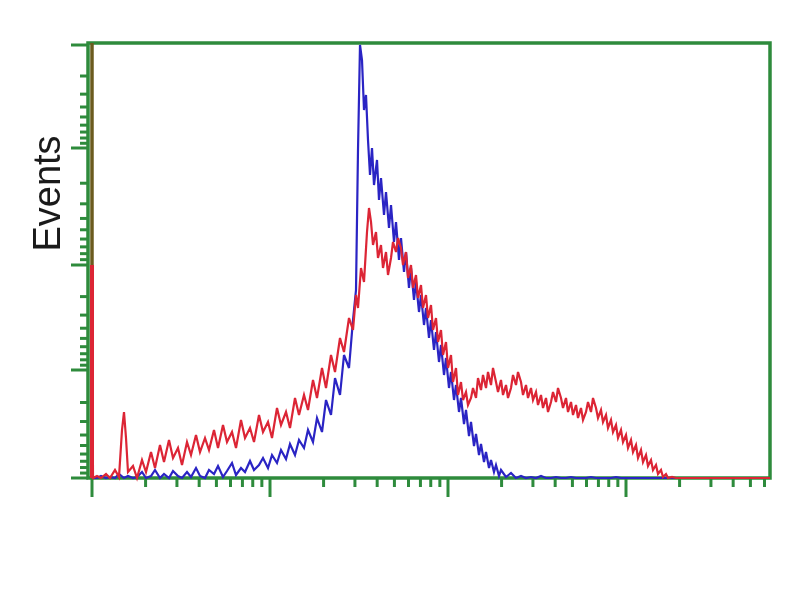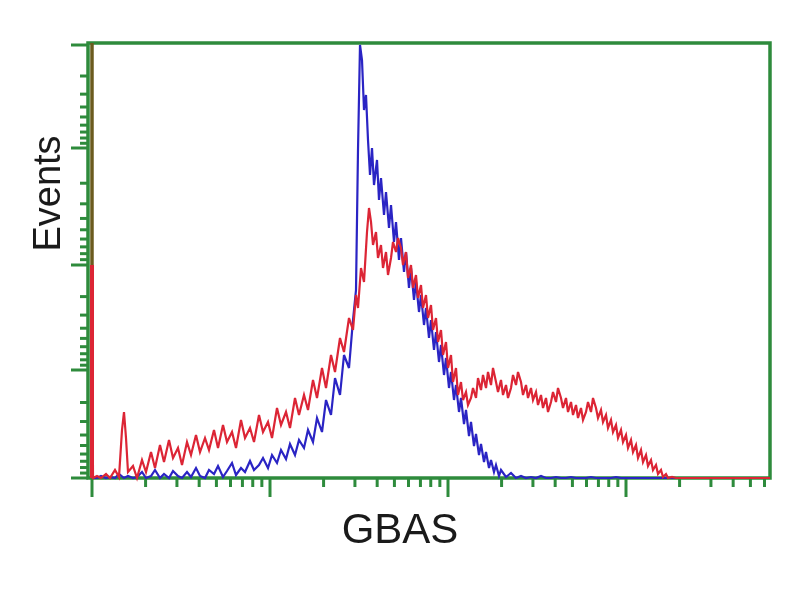--- a/index.html
+++ b/index.html
@@ -151,16 +151,15 @@
           <polyline points="92,478 97,478 101,476 106,478 110,477 115,478 119,474 124,478 128,476 133,478 137,477 142,472 146,478 151,476 155,470 160,478 164,474 169,478 173,471 178,476 182,478 187,472 191,477 196,468 200,476 205,478 209,470 214,474 218,466 223,477 227,471 232,463 236,475 241,468 245,472 250,461 254,470 259,465 263,458 268,468 272,455 277,463 281,450 286,459 290,444 295,455 299,440 304,448 308,430 313,442 317,418 322,432 326,400 331,415 335,378 340,395 344,355 349,368 353,320 356,290 358,150 360,45 362,60 364,110 366,95 368,140 370,175 372,148 374,185 377,160 379,200 381,178 384,215 386,192 389,228 391,205 394,242 396,222 399,260 401,238 404,272 406,252 409,288 411,268 414,300 416,282 419,312 421,295 424,325 426,308 429,338 431,320 434,350 436,332 439,362 441,345 444,375 446,358 449,388 451,372 454,400 456,385 459,412 461,398 464,424 466,410 469,436 471,422 474,446 476,434 479,455 481,444 484,462 486,452 489,468 491,460 494,472 496,465 499,476 501,470 506,477 511,473 516,478 521,476 526,478 531,477 536,478 541,476 546,478 551,478 556,477 561,478 566,478 571,477 576,478 581,478 586,478 591,477 596,478 601,478 606,478 611,478 616,477 621,478 626,478 631,478 636,478 641,478 646,478 651,478 656,478 661,478 670,478 680,478 690,478 700,478 720,478 740,478 760,478 770,478" fill="none" stroke="#2A24C4" stroke-width="2.2" stroke-linejoin="miter" stroke-linecap="butt"></polyline>
         </g>
       <g id="g-series-red">
           <polyline points="92,265 93,478 97,476 101,478 106,474 110,478 115,470 119,477 122,430 124,412 126,438 128,472 133,466 137,478 142,460 146,472 151,452 155,468 160,445 164,462 169,440 173,458 178,448 182,465 187,442 191,455 196,435 200,452 205,438 209,450 214,430 218,448 223,425 227,442 232,432 236,448 241,420 245,438 250,428 254,442 259,415 263,432 268,422 272,438 277,408 281,425 286,412 290,428 295,398 299,415 304,395 308,410 313,380 317,398 322,368 326,388 331,355 335,372 340,338 344,352 349,318 353,330 356,295 358,308 361,268 364,282 367,232 369,208 371,222 373,245 376,232 378,258 381,245 383,268 386,252 388,275 391,258 393,242 396,252 398,238 401,248 403,265 406,252 408,278 411,265 413,288 416,275 418,298 421,285 423,308 426,295 428,318 431,305 433,330 436,318 438,342 441,330 443,355 446,342 448,368 451,355 453,382 456,368 458,395 461,382 463,400 466,392 468,405 471,398 473,388 476,398 478,378 481,390 483,375 486,388 488,372 491,385 493,368 496,382 498,392 501,380 503,395 506,385 508,398 511,388 513,375 516,385 518,372 521,382 523,395 526,385 528,398 531,388 533,400 536,392 538,405 541,395 543,408 546,398 548,412 551,402 553,392 556,402 558,388 561,398 563,408 566,398 568,412 571,402 573,415 576,405 578,418 581,408 583,420 586,412 588,402 591,412 593,398 596,408 598,418 601,410 603,422 606,415 608,428 611,420 613,432 616,425 618,438 621,430 623,442 626,435 628,448 631,440 633,452 636,445 638,458 641,450 643,462 646,455 648,466 651,460 653,470 656,465 658,474 661,470 663,477 666,474 668,478 672,477 676,478 681,478 686,478 691,478 700,478 720,478 740,478 760,478 770,478" fill="none" stroke="#DC2535" stroke-width="2.2" stroke-linejoin="miter" stroke-linecap="butt"></polyline>
           <line x1="92" y1="265" x2="92" y2="478" stroke="#DC2535" stroke-width="4"></line>
         </g>
     </svg>
 
     <div class="axis-title" id="y-axis-title">Events</div>
 
-    <div class="axis-title" id="x-axis-title">GBAS</div>
 
   </div>
 </div>
 
 </body></html>

